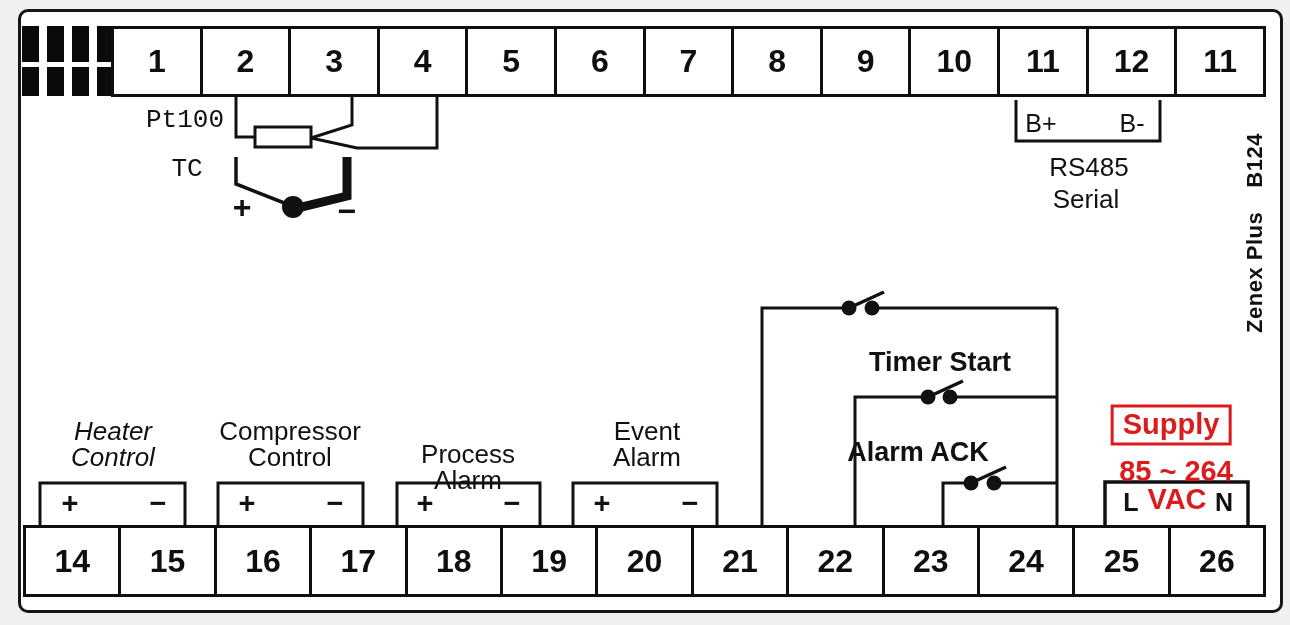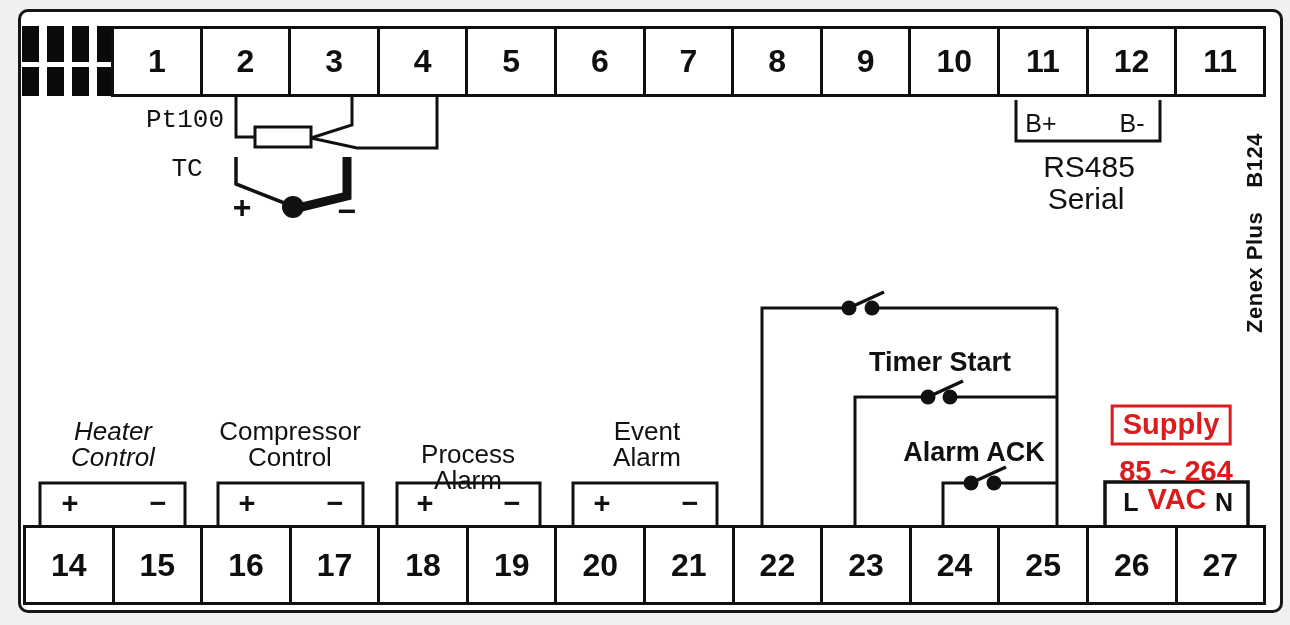--- a/index.html
+++ b/index.html
@@ -23,34 +23,34 @@
   .pattern{
     position:absolute;left:22px;top:26px;width:92px;height:70px;
     display:grid;grid-template-columns:repeat(4,17px);grid-template-rows:36px 29px;
     column-gap:8px;row-gap:5px;
   }
   .pattern > div{background:#0a0a0a;}
 
   
   .strip{position:absolute;display:flex;}
   .strip.top{left:111px;top:26px;width:1155px;height:71px;}
-  .strip.bottom{left:23px;top:525px;width:1243px;height:80px;}
+  .strip.bottom{left:23px;top:525px;width:1243px;height:72px;}
   .term{
     flex:1 1 0;box-sizing:border-box;border:3px solid #0f0f0f;background:#fff;
     display:flex;align-items:center;justify-content:center;
     font-weight:bold;font-size:32px;color:#0f0f0f;
   }
   .term + .term{margin-left:-3px;}
 
   
   .lbl{position:absolute;transform:translate(-50%,-50%);white-space:nowrap;line-height:1;}
   .sensor-name{font-size:26px;font-family:Liberation Mono, monospace;}
   .pol{font-size:29px;font-weight:bold;}
   .bus{font-size:25px;}
-  .serial-name{font-size:30px;}
+  .serial-name{font-size:26px;}
   .sw-name{font-size:27px;font-weight:bold;}
   .out-name{font-size:26px;line-height:26px;text-align:center;}
   .ln{font-size:25px;font-weight:bold;}
   .red{color:var(--red);margin-top:40px;}
   .supply-box{
     border:3px solid var(--red);padding:2px 9px 4px 9px;
     font-size:29px;font-weight:bold;
   }
   .supply-range,.supply-unit{font-size:29px;font-weight:bold;}
   .brand{
@@ -143,35 +143,34 @@
     <div class="term">17</div>
     <div class="term">18</div>
     <div class="term">19</div>
     <div class="term">20</div>
     <div class="term">21</div>
     <div class="term">22</div>
     <div class="term">23</div>
     <div class="term">24</div>
     <div class="term">25</div>
     <div class="term">26</div>
-    <div class="term">27</div>
   </div>
 
   <div class="lbl sensor-name" style="left:185px;top:120px;">Pt100</div>
   <div class="lbl sensor-name" style="left:187px;top:169px;">TC</div>
   <div class="lbl pol" style="left:242px;top:207px;font-size:32px;">+</div>
   <div class="lbl pol" style="left:347px;top:211px;font-size:32px;">−</div>
 
   <div class="lbl bus" style="left:1041px;top:123px;">B+</div>
   <div class="lbl bus" style="left:1132px;top:123px;">B-</div>
   <div class="lbl serial-name" style="left:1089px;top:167px;">RS485</div>
   <div class="lbl serial-name" style="left:1086px;top:199px;">Serial</div>
 
   <div class="lbl sw-name" style="left:940px;top:362px;">Timer Start</div>
-  <div class="lbl sw-name" style="left:974px;top:452px;">Alarm ACK</div>
+  <div class="lbl sw-name" style="left:918px;top:452px;">Alarm ACK</div>
 
   <div class="lbl out-name" style="left:113px;top:444px;font-style:italic;">
     <span style="display:block;">Heater</span>
     <span style="display:block;">Control</span>
   </div>
   <div class="lbl out-name" style="left:290px;top:444px;">
     <span style="display:block;">Compressor</span>
     <span style="display:block;">Control</span>
   </div>
   <div class="lbl out-name" style="left:468px;top:467px;">

